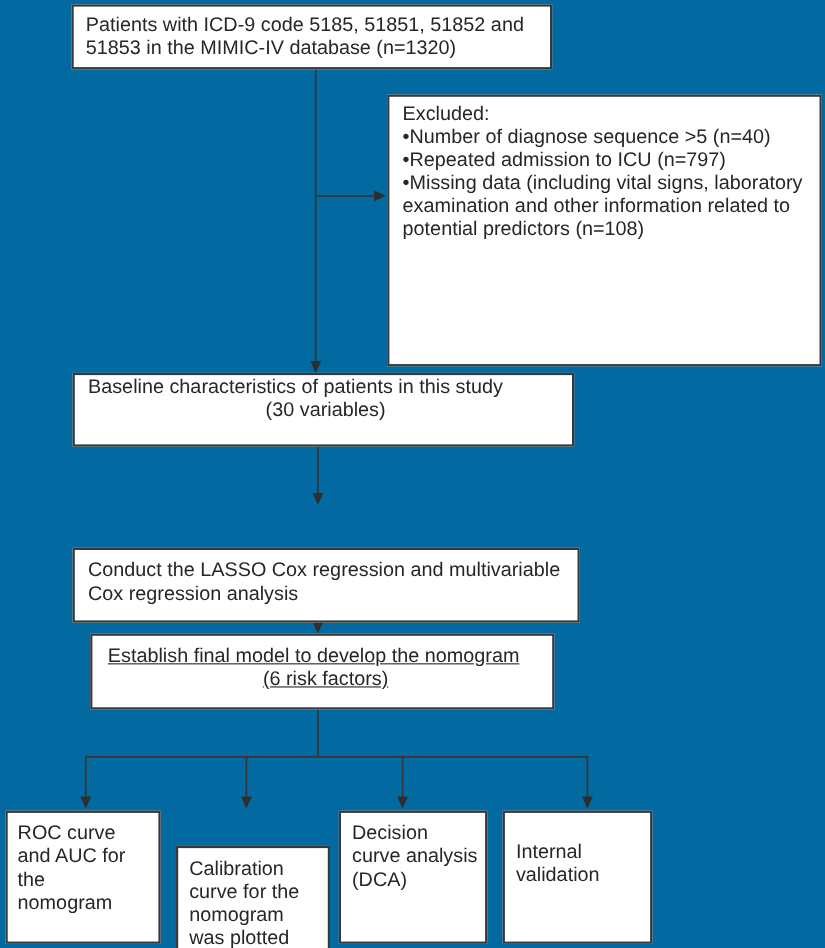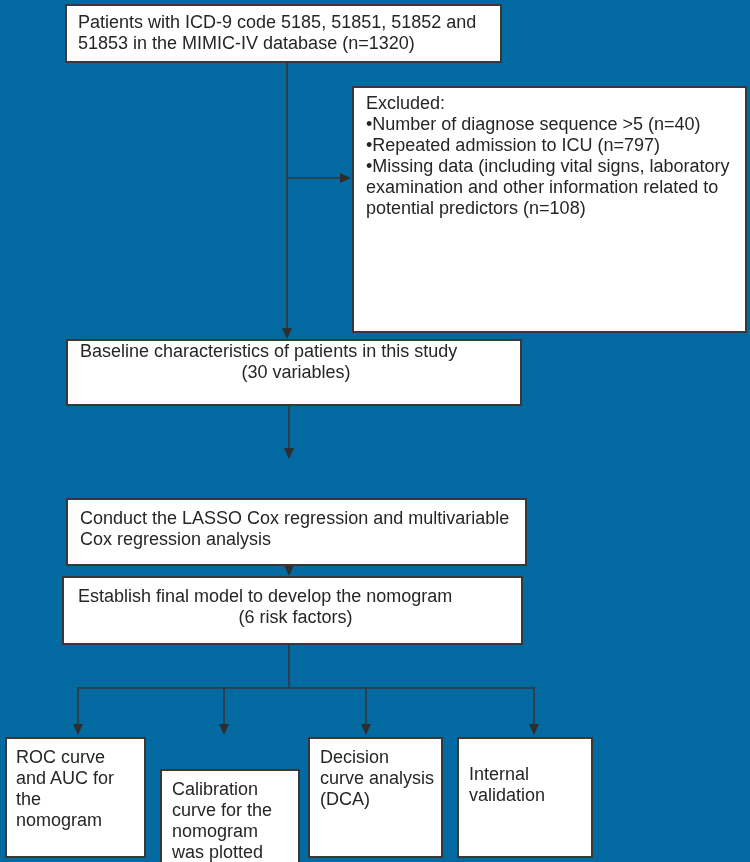--- a/index.html
+++ b/index.html
@@ -23,21 +23,21 @@
     position:absolute;
     box-sizing:border-box;
     background:#ffffff;
     border:2px solid #383838;
   }
   .ctr{text-align:center;}
   #box-patients{left:65px;top:4px;width:437px;height:59px;padding:6px 10px 0 11px;}
   #box-excluded{left:352px;top:86px;width:395px;height:247px;padding:5px 6px 0 12px;}
   #box-baseline{left:66px;top:339px;width:456px;height:67px;padding:0 8px 0 12px;}
   #box-conduct{left:66px;top:459px;width:461px;height:68px;padding:8px 8px 0 12px;margin-top:39px;}
-  #box-establish{left:62px;top:576px;width:461px;height:69px;padding:8px 8px 0 14px;}
+  #box-establish{left:82px;top:576px;width:422px;height:69px;padding:8px 8px 0 14px;text-decoration:underline;}
   #box-outcome-0{left:5px;top:737px;width:141px;height:121px;padding:8px 5px 0 9px;}
   #box-outcome-1{left:160px;top:769px;width:140px;height:121px;padding:8px 5px 0 10px;}
   #box-outcome-2{left:308px;top:737px;width:135px;height:121px;padding:8px 5px 0 10px;}
   #box-outcome-3{left:457px;top:737px;width:136px;height:121px;padding:25px 5px 0 10px;}
 </style>
 </head>
 <body>
 
 <div class="canvas">
 

